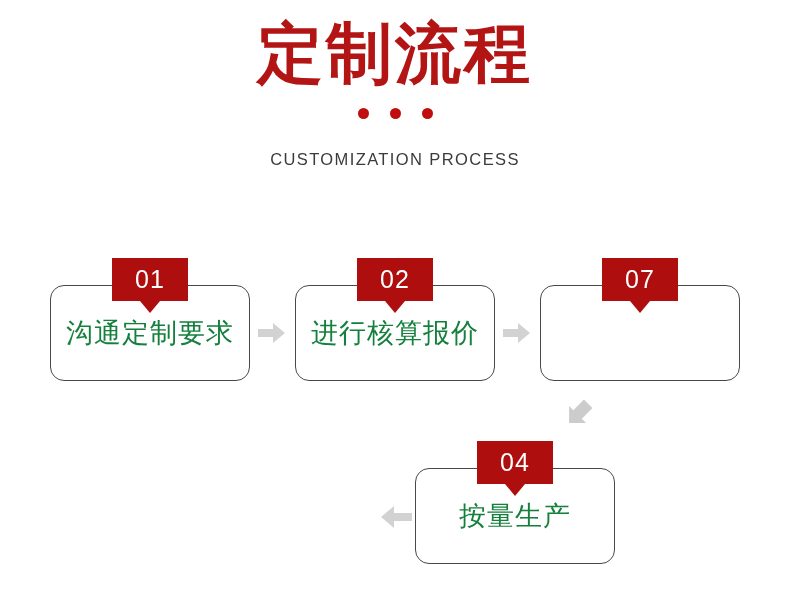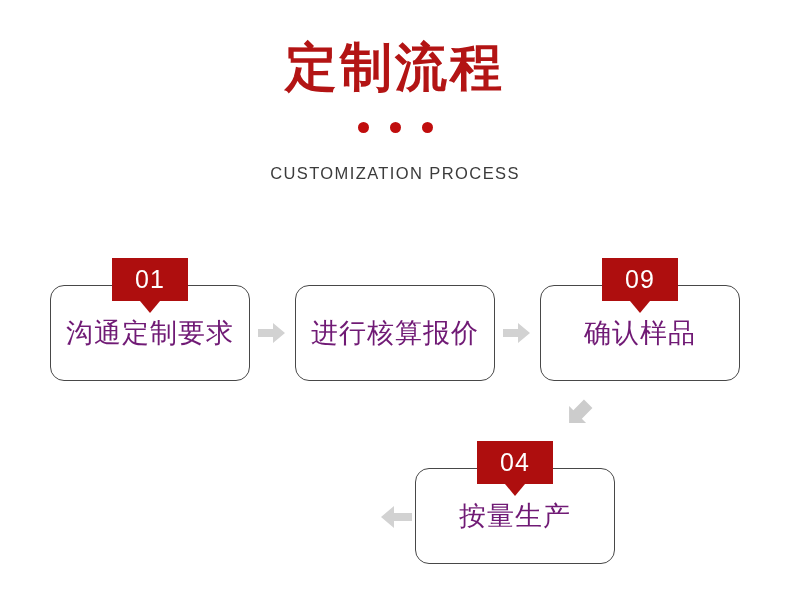--- a/index.html
+++ b/index.html
@@ -17,23 +17,23 @@
 
   
   .header {
     position: absolute;
     left: 0;
     top: 0;
     width: 790px;
     text-align: center;
   }
   .title {
-    margin: 17px;
+    margin: 4px;
     padding-top: 14px;
-    font-size: 52px;
+    font-size: 66px;
     line-height: 72px;
     font-weight: bold;
     color: #b31414;
     letter-spacing: 3px;
     font-family: "DejaVu Sans", "Liberation Sans", sans-serif;
   }
   .dots {
     margin-top: 16px;
     height: 14px;
     display: flex;
@@ -73,21 +73,21 @@
     box-sizing: border-box;
     border: 1.2px solid #484848;
     border-radius: 14px;
     background: #ffffff;
     display: flex;
     align-items: center;
     justify-content: center;
   }
   .step-label {
     font-size: 27px;
-    color: #701a75;
+    color: #15803d;
     letter-spacing: 1px;
     white-space: nowrap;
     font-family: Liberation Serif, serif;
   }
 
   
   .badge {
     position: absolute;
     top: -28px;
     left: 50%;
@@ -157,32 +157,32 @@
     <div class="step-label">沟通定制要求</div>
   </div>
 
   <div class="arrow arrow-1">
     <svg width="28" height="24" viewBox="0 0 28 24">
       <polygon points="0,8 15,8 15,2 27,12 15,22 15,16 0,16" fill="#d2d2d2"></polygon>
     </svg>
   </div>
 
   <div class="step step-2">
+    <div class="badge">02</div>
     <div class="step-label">进行核算报价</div>
   </div>
 
   <div class="arrow arrow-2">
     <svg width="28" height="24" viewBox="0 0 28 24">
       <polygon points="0,8 15,8 15,2 27,12 15,22 15,16 0,16" fill="#d2d2d2"></polygon>
     </svg>
   </div>
 
   <div class="step step-3">
-    <div class="badge">09</div>
-    <div class="step-label">确认样品</div>
+    <div class="badge">07</div>
   </div>
 
   <div class="arrow arrow-diag">
     <svg width="34" height="34" viewBox="0 0 34 34">
       <g transform="rotate(135 17 17)">
         <polygon points="4,11 19,11 19,5 31,17 19,29 19,23 4,23" fill="#cccccc"></polygon>
       </g>
     </svg>
   </div>
 

